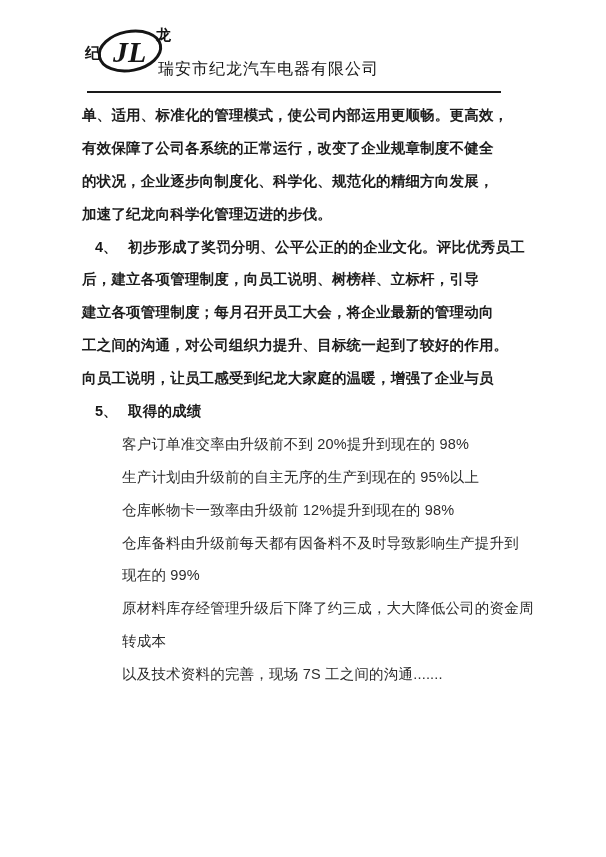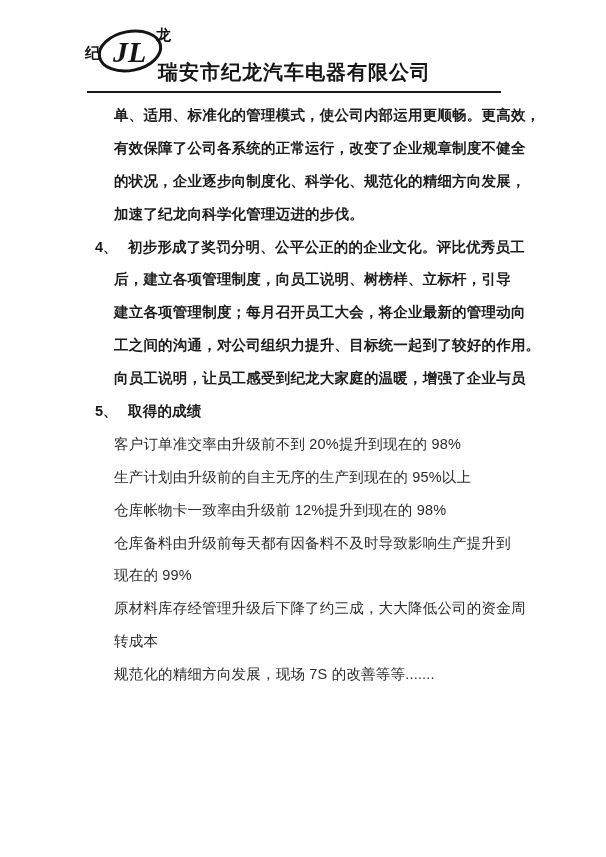--- a/index.html
+++ b/index.html
@@ -17,47 +17,47 @@
   }
 
   
   .header { position: absolute; top: 0; left: 0; right: 0; height: 100px; }
   .logo {
     position: absolute; left: 84px; top: 18px;
     width: 92px; height: 64px;
   }
   .company-name {
     position: absolute; left: 158px; top: 59px;
-    font-size: 20px; font-weight: 700;
+    font-size: 16px; font-weight: 400;
     letter-spacing: 1px;
     color: #161616;
     white-space: nowrap;
   }
   .divider {
     position: absolute; left: 87px; top: 91px;
     width: 414px; height: 2px;
     background: #1a1a1a;
   }
 
   
   .text-block {
     position: absolute; top: 99px; left: 0; right: 0;
   }
   .line {
     position: relative;
     height: 32.9px; line-height: 32.9px;
-    padding-left: 114px;
+    padding-left: 82px;
     font-size: 14.5px;
     font-weight: 700;
     color: #1d1d1d;
     white-space: nowrap;
     letter-spacing: 0.2px;
   }
   .line.item-first { padding-left: 128px; }
-  .line.light { font-weight: 400; color: #2d2d2d; }
+  .line.light { font-weight: 400; color: #2d2d2d; margin-left: 40px; }
   .line .marker {
     position: absolute; left: 95px; top: 0;
     font-weight: 700; color: #161616;
     letter-spacing: 0;
   }
   .line .marker:empty { display: none; }
 </style>
 </head>
 <body>
 
@@ -164,17 +164,17 @@
       </div>
 
       <div class="line light">
         
         <span class="text">转成本</span>
       </div>
 
 
       <div class="line light">
         
-        <span class="text">规范化的精细方向发展，现场 7S 的改善等等.......</span>
+        <span class="text">以及技术资料的完善，现场 7S 工之间的沟通.......</span>
       </div>
     </div>
 
 </div>
 
 </body></html>

